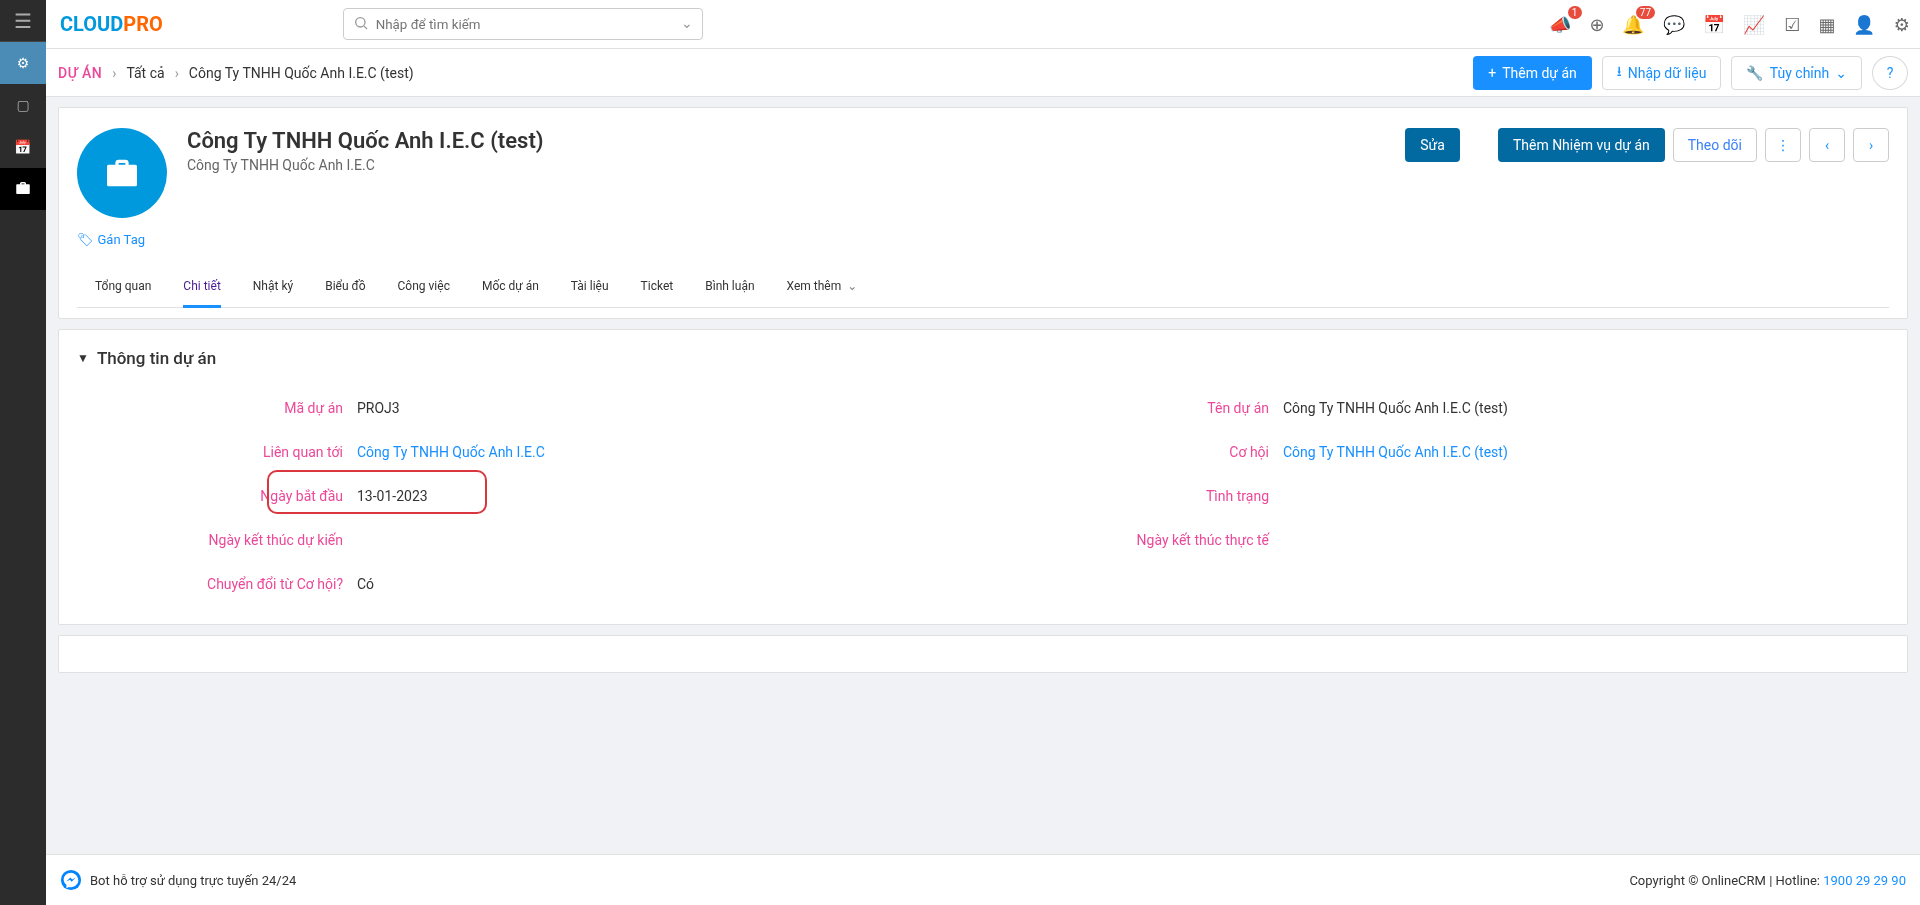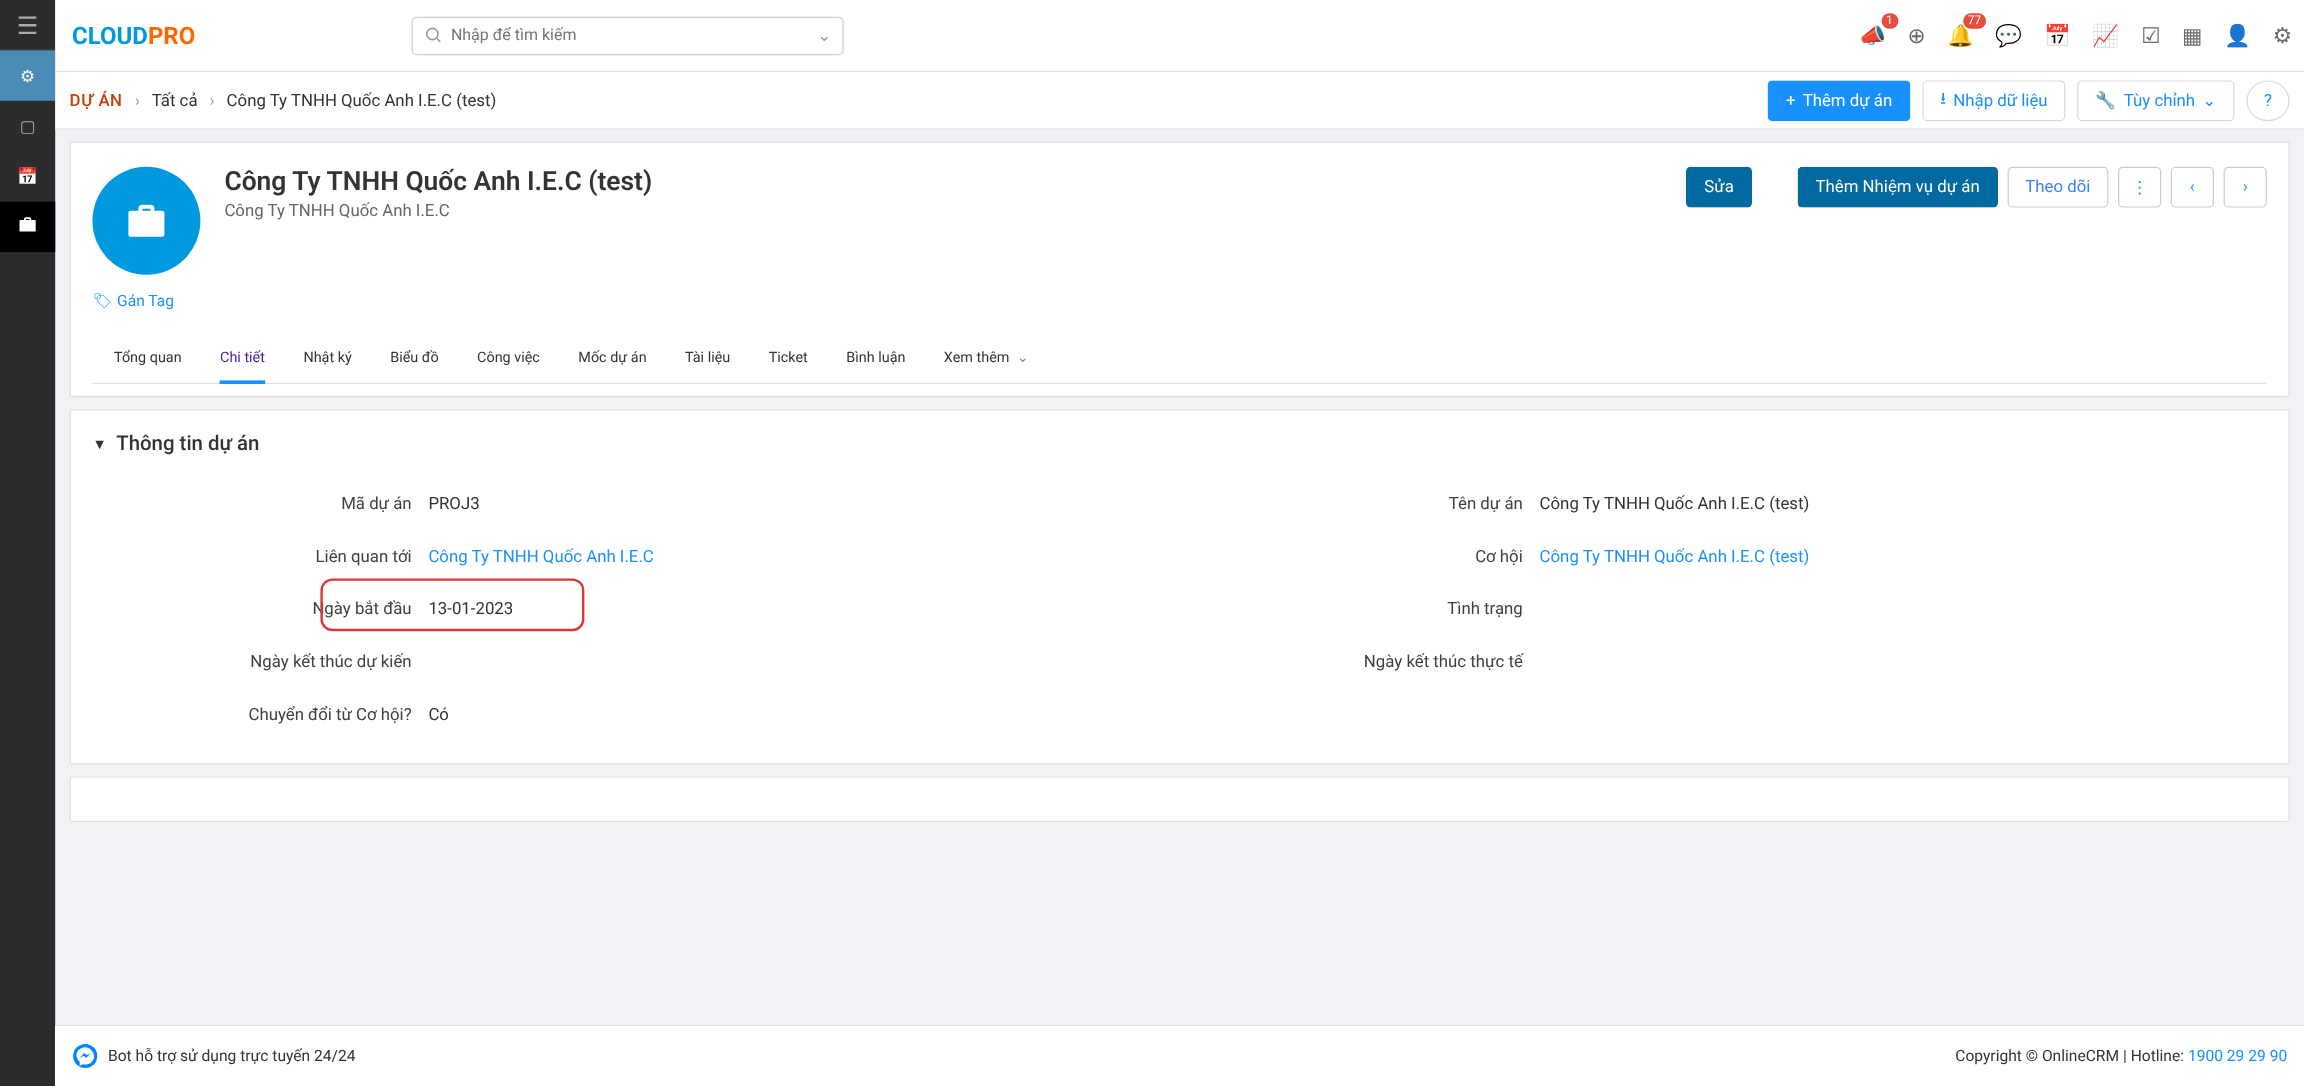--- a/index.html
+++ b/index.html
@@ -5,33 +5,33 @@
 * { box-sizing: border-box; margin: 0; padding: 0; font-family: -apple-system, BlinkMacSystemFont, "Segoe UI", Roboto, "Helvetica Neue", Arial, sans-serif; }
 body { background: #f0f2f5; color: #333; font-size: 14px; }
 .app { display: flex; height: 100vh; }
 .sidebar { width: 46px; background: #2c2c2c; display: flex; flex-direction: column; align-items: center; padding-top: 0; }
 .sidebar-top { height: 42px; width: 100%; display: flex; align-items: center; justify-content: center; border-bottom: 1px solid #444; }
 .hamburger { color: #aaa; font-size: 20px; cursor: pointer; }
 .sidebar-item { width: 100%; height: 42px; display: flex; align-items: center; justify-content: center; color: #aaa; cursor: pointer; }
 .sidebar-item.active { background: #000; color: #fff; }
 .gears { background: #4a8cb5; color:#fff; height:42px; width:100%; display:flex; align-items:center; justify-content:center;}
 .main { flex: 1; display: flex; flex-direction: column; overflow: hidden; }
-.topbar { height: 60px; background: #fff; display: flex; align-items: center; padding: 0 10px; border-bottom: 1px solid #e0e0e0; gap: 10px; }
+.topbar { height: 49px; background: #fff; display: flex; align-items: center; padding: 0 10px; border-bottom: 1px solid #e0e0e0; gap: 10px; }
 .logo { height: 36px; display:flex; align-items:center; margin-left:4px; font-weight:700; font-size:20px; }
 .logo .c1{color:#0099dd;} .logo .c2{color:#ff6600;}
 .search-wrap { margin-left: 170px; position: relative; }
 .search-box { width: 360px; height: 32px; border: 1px solid #ccc; border-radius: 4px; padding: 0 32px 0 32px; color: #888; background:#fff; }
 .search-icon { position: absolute; left: 10px; top: 7px; color: #999; }
 .search-caret { position: absolute; right: 10px; top: 7px; color: #999; }
 .top-icons { margin-left: auto; display: flex; align-items: center; gap: 18px; color: #6b6b6b; }
 .top-icon { position: relative; cursor: pointer; font-size: 18px; color:#6b6b6b; }
 .badge { position: absolute; top: -8px; right: -10px; background: #e74c3c; color: #fff; font-size: 10px; padding: 1px 4px; border-radius: 8px; min-width: 14px; text-align: center; }
 .breadcrumb-row { height: 48px; background: #fff; display: flex; align-items: center; padding: 0 12px; border-bottom: 1px solid #e0e0e0; }
 .breadcrumb { display: flex; align-items: center; gap: 10px; color: #333; }
-.breadcrumb .root { color:#c2410c; font-weight:500; letter-spacing:0.5px; }
+.breadcrumb .root { color:#ec4899; font-weight:500; letter-spacing:0.5px; }
 .breadcrumb .sep { color: #999; }
 .breadcrumb .link { color: #333; text-decoration: none; }
 .action-buttons { margin-left: auto; display: flex; gap: 10px; align-items:center; }
 .btn { height: 34px; padding: 0 14px; border-radius: 4px; border: 1px solid transparent; cursor: pointer; display: inline-flex; align-items: center; gap: 6px; font-size: 14px; background:#fff; }
 .btn-primary { background: #1890ff; color: #fff; }
 .btn-link { background: #fff; color: #1890ff; border: 1px solid #d9d9d9; }
 .btn-help { background:#fff; border:1px solid #d9d9d9; color:#1890ff; width:36px; padding:0; justify-content:center; border-radius:50%; height:34px;}
 .content { flex: 1; overflow: auto; padding: 10px 12px 50px 12px; }
 .card { background: #fff; border: 1px solid #e0e0e0; border-radius: 2px; }
 .header-card { padding: 20px 18px 10px 18px; margin-bottom: 10px; position: relative; }
@@ -48,21 +48,21 @@
 .tabs { display: flex; padding: 0 18px; gap: 32px; border-bottom: 1px solid #e0e0e0; margin-top: 18px; }
 .tab { padding: 14px 0; cursor: pointer; color: #333; font-size: 12px; position: relative; }
 .tab.active { color: #4c1d95; }
 .tab.active::after { content: ''; position: absolute; bottom: -1px; left: 0; right: 0; height: 3px; background: #1890ff; }
 .tab .caret{ margin-left:6px; color:#888;}
 .detail-card { padding: 18px; margin-bottom: 10px; }
 .section-title { display: flex; align-items: center; gap: 8px; font-size: 17px; font-weight: 500; margin-bottom: 18px; cursor:pointer; }
 .section-title .tri { font-size: 12px; }
 .fields { display: grid; grid-template-columns: 1fr 1fr; gap: 0 40px; }
 .field-row { display: flex; align-items: center; min-height: 44px; }
-.field-label { width: 280px; text-align: right; padding-right: 14px; color: #404040; }
+.field-label { width: 280px; text-align: right; padding-right: 14px; color: #ec4899; }
 .field-val { color: #333; }
 .field-val a { color: #1890ff; text-decoration: none; }
 .highlight-row { position: relative; }
 .highlight-box { border: 2px solid #d9363e; border-radius: 10px; position: absolute; left: 190px; top: -4px; height: 44px; width: 220px; pointer-events: none; }
 .footer { position: fixed; bottom: 0; left: 46px; right: 0; background: #fff; border-top: 1px solid #e0e0e0; height: 51px; display: flex; align-items: center; padding: 0 14px; font-size: 13px; color: #333; }
 .footer .msngr { width: 22px; height: 22px; margin-right: 8px; }
 .footer-right { margin-left: auto; }
 .footer-right a { color: #1890ff; text-decoration: none; }
 </style>
 </head>

